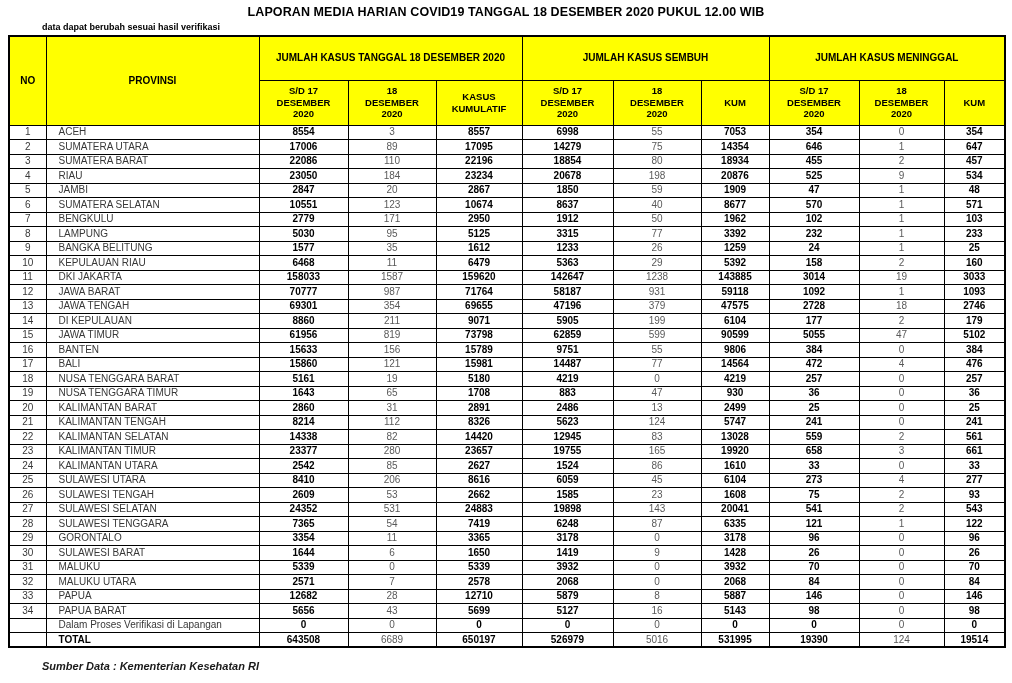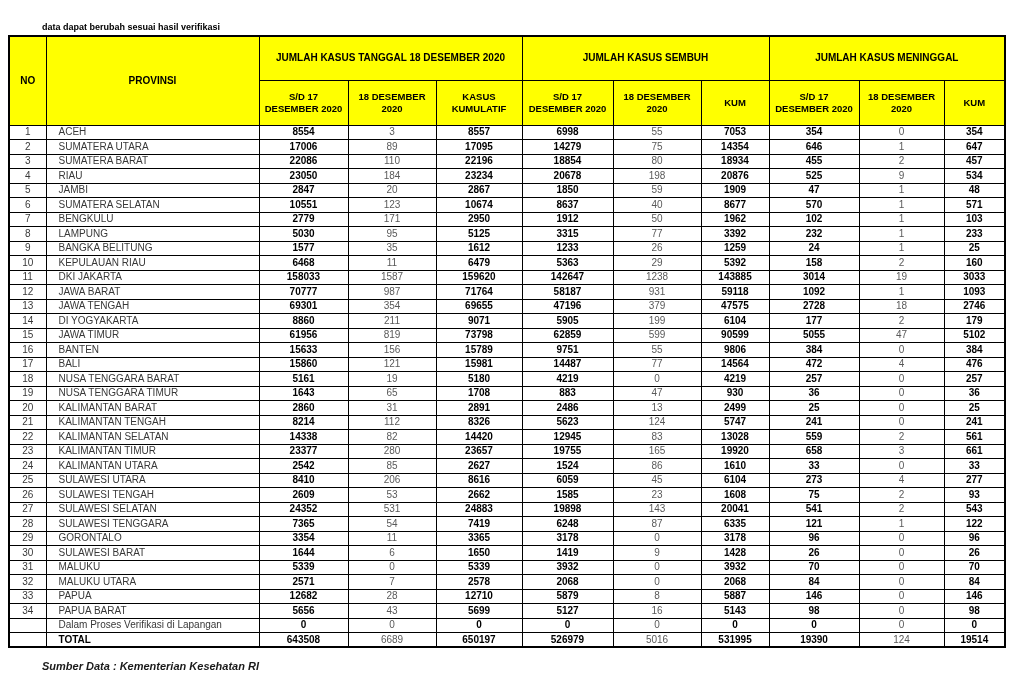--- a/index.html
+++ b/index.html
@@ -29,21 +29,21 @@
     position: absolute; top: 35px; left: 8px;
     width: 996px; table-layout: fixed;
     border-collapse: collapse;
     border: 2px solid #000;
   }
   .report th {
     background: var(--header-bg, #FFFF00);
     border: 1px solid #000;
     color: #000; font-weight: bold;
     font-size: 9.5px; line-height: 1.25;
-    padding: 1px 4px; text-align: center; vertical-align: middle;
+    padding: 1px 10px; text-align: center; vertical-align: middle;
   }
   .report tr.group-row th { height: 44px; font-size: 10px; }
   .report tr.sub-row th { height: 45px; }
 
   .report tbody tr { height: 14.5px; }
   .report tbody td {
     border: 1px solid #000;
     font-size: 10px; line-height: 1;
     padding: 0 2px; vertical-align: middle;
     white-space: nowrap; overflow: hidden;
@@ -53,20 +53,21 @@
   .report td.val  { text-align: center; }
   .report td.strong { font-weight: bold; color: #000; }
   .report td.muted  { font-weight: normal; color: #595959; }
   .report tr.total td.prov { font-weight: bold; color: #000; }
 </style>
 </head>
 <body>
 
 <div class="page">
 
+  <div class="title">LAPORAN MEDIA HARIAN COVID19 TANGGAL 18 DESEMBER 2020 PUKUL 12.00 WIB</div>
   <div class="subtitle">data dapat berubah sesuai hasil verifikasi</div>
 
   <table class="report">
     <colgroup>
       <col style="width:37px">
         <col style="width:213px">
       <col style="width:89px">
         <col style="width:88px">
         <col style="width:86px">
       <col style="width:91px">
@@ -261,21 +262,21 @@
           <td class="val strong">69655</td>
           <td class="val strong">47196</td>
           <td class="val muted">379</td>
           <td class="val strong">47575</td>
           <td class="val strong">2728</td>
           <td class="val muted">18</td>
           <td class="val strong">2746</td>
         </tr>
         <tr>
           <td class="no">14</td>
-          <td class="prov">DI YOGYAKARTA</td>
+          <td class="prov">DI KEPULAUAN</td>
           <td class="val strong">8860</td>
           <td class="val muted">211</td>
           <td class="val strong">9071</td>
           <td class="val strong">5905</td>
           <td class="val muted">199</td>
           <td class="val strong">6104</td>
           <td class="val strong">177</td>
           <td class="val muted">2</td>
           <td class="val strong">179</td>
         </tr>

